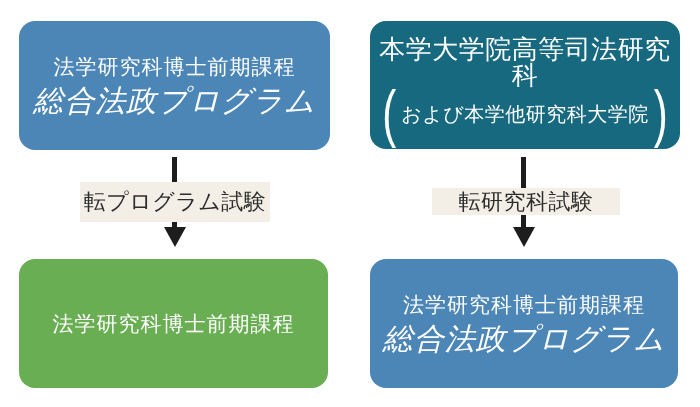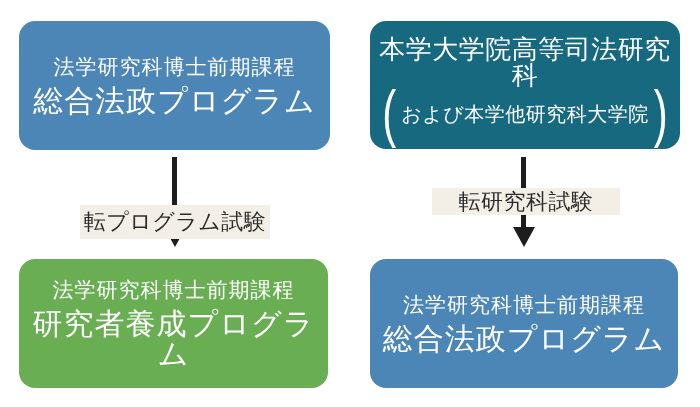--- a/index.html
+++ b/index.html
@@ -29,21 +29,21 @@
   .box-blue  { background: #4b86b7; }
   .box-teal  { background: #16697f; }
   .box-green { background: #69ae53; }
 
   .box-tl { left: 19px;  top: 21px;  width: 311px; height: 129px; gap: 9px; }
   .box-tr { left: 370px; top: 21px;  width: 310px; height: 128px; gap: 5px; }
   .box-bl { left: 19px;  top: 259px; width: 309px; height: 129px; gap: 9px; }
   .box-br { left: 370px; top: 259px; width: 308px; height: 129px; gap: 9px; }
 
   .line-small { font-size: 21px; line-height: 1; letter-spacing: 1px; }
-  .line-large { font-size: 30px; line-height: 1; letter-spacing: 1px; }
+  .line-large { font-size: 30px; line-height: 1; letter-spacing: 1px; font-style: italic; }
   .line-title { font-size: 26px; line-height: 1; letter-spacing: 0.5px; }
 
   .paren-group {
     display: flex;
     align-items: center;
     justify-content: center;
     gap: 5px;
   }
   .paren {
     font-size: 42px;
@@ -86,21 +86,21 @@
     background: #f3efe7;
     color: #2c2c2c;
     font-size: 22px;
     letter-spacing: 0.5px;
     display: flex;
     align-items: center;
     justify-content: center;
     z-index: 2;
     white-space: nowrap;
   }
-  .label-left  { left: 80px;  top: 182px; width: 190px; height: 34px; margin-top: 23px; }
+  .label-left  { left: 80px;  top: 182px; width: 190px; height: 40px; }
   .label-right { left: 432px; top: 188px; width: 188px; height: 27px; }
 </style>
 </head>
 <body>
 
 <div class="canvas">
 
   <div class="box box-blue box-tl">
     <div class="line-small">法学研究科博士前期課程</div>
     <div class="line-large">総合法政プログラム</div>
@@ -120,21 +120,20 @@
   <div class="arrow-shaft shaft-left"></div>
   <div class="arrow-head head-left"></div>
   <div class="arrow-label label-left">転プログラム試験</div>
 
   <div class="arrow-shaft shaft-right"></div>
   <div class="arrow-head head-right"></div>
   <div class="arrow-label label-right">転研究科試験</div>
 
   <div class="box box-green box-bl">
     <div class="line-small">法学研究科博士前期課程</div>
-    <div class="line-large">研究者養成プログラム</div>
   </div>
 
   <div class="box box-blue box-br">
     <div class="line-small">法学研究科博士前期課程</div>
     <div class="line-large">総合法政プログラム</div>
   </div>
 
 </div>
 
 </body></html>

